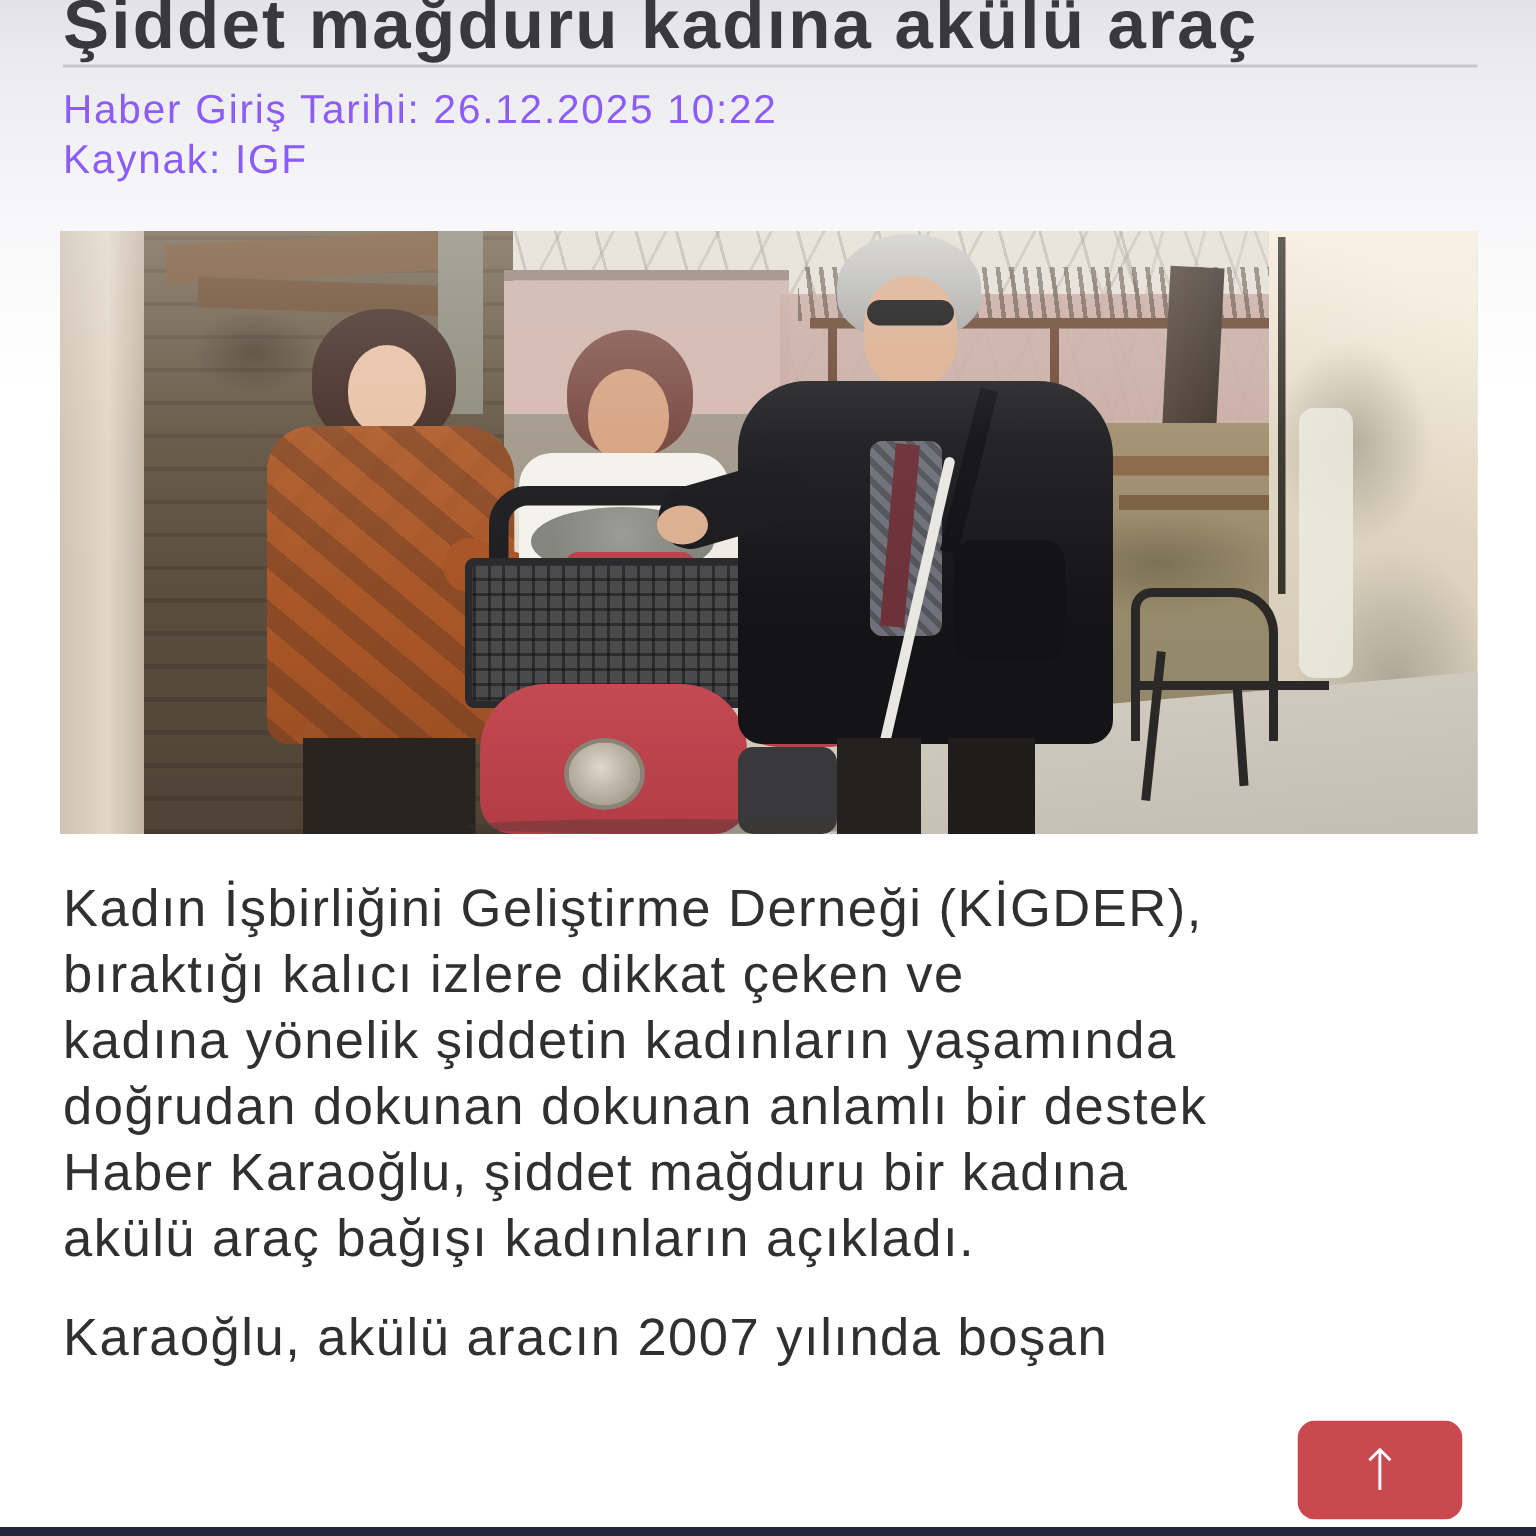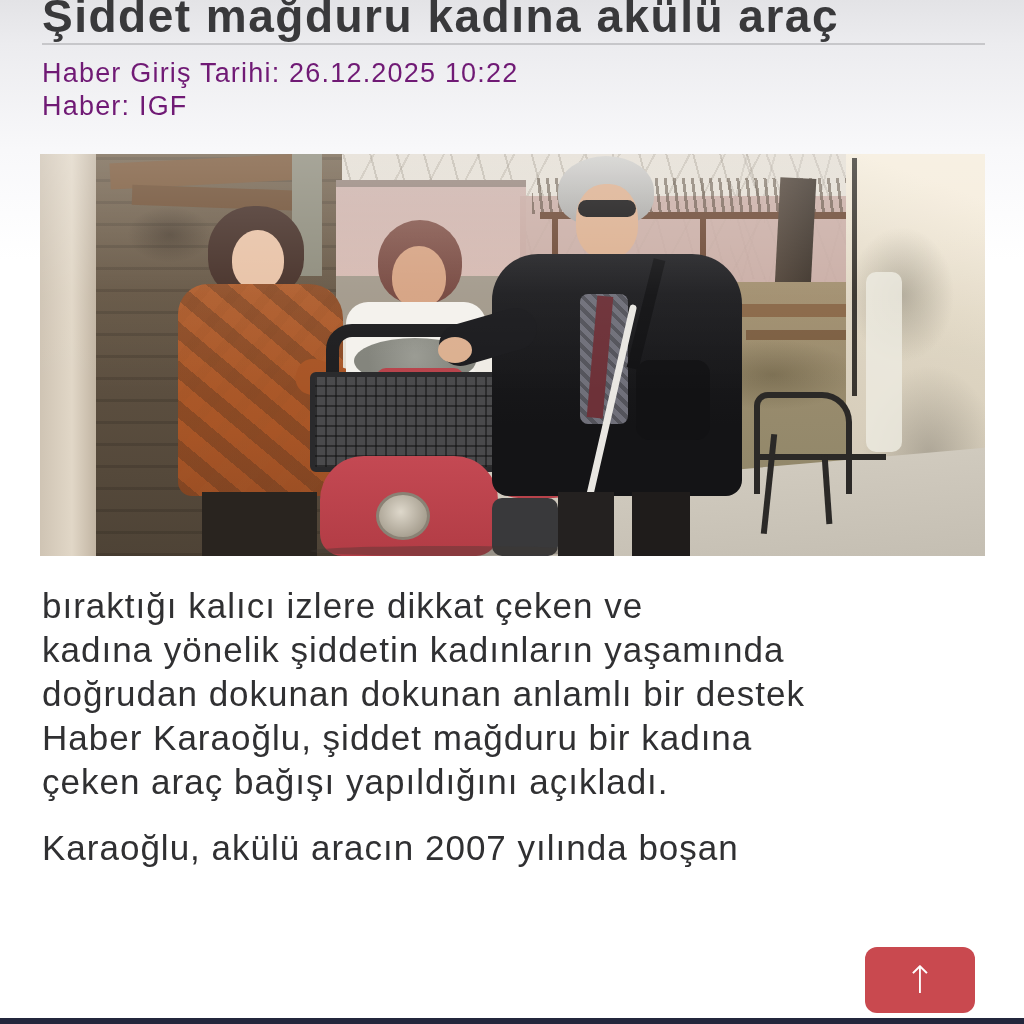--- a/index.html
+++ b/index.html
@@ -11,21 +11,21 @@
   .page{padding:0 39px 0 42px;}
 
   
   .title{
     margin:-9px 0 0 0;font-size:46px;line-height:50px;font-weight:600;
     color:#39393b;letter-spacing:1.5px;
     padding-bottom:2px;border-bottom:2px solid #c7c7ca;white-space:nowrap;overflow:hidden;
   }
 
   
-  .meta{margin-top:12px;font-size:27px;line-height:33px;color:#701a75;letter-spacing:1.2px;}
+  .meta{margin-top:12px;font-size:27px;line-height:33px;color:#8b5cf6;letter-spacing:1.2px;}
 
   
   .photo{position:relative;width:945px;height:402px;margin:31px 0 0 -2px;overflow:hidden;background:#e2dcd2;}
   .photo div{position:absolute;}
   .ph-bg{inset:0;background:linear-gradient(180deg,#e3ddd3,#e9e3d8 45%,#d3ccc0 72%,#c8c2b6);}
   .ph-branches{left:255px;top:0;width:470px;height:125px;opacity:.75;
     background:repeating-linear-gradient(75deg,rgba(120,110,95,.38) 0 2px,transparent 2px 26px),
                repeating-linear-gradient(-62deg,rgba(120,110,95,.3) 0 2px,transparent 2px 31px);}
   .ph-branches2{left:690px;top:0;width:255px;height:160px;opacity:.55;
     background:repeating-linear-gradient(70deg,rgba(110,100,88,.35) 0 2px,transparent 2px 22px),
@@ -128,21 +128,21 @@
 </style>
 </head>
 <body>
 
 <div class="page">
 
   <h1 class="title">Şiddet mağduru kadına akülü araç</h1>
 
   <div class="meta">
     <div class="meta-line">Haber Giriş Tarihi: 26.12.2025 10:22</div>
-    <div class="meta-line">Haber: IGF</div>
+    <div class="meta-line">Kaynak: IGF</div>
   </div>
 
   <figure class="photo">
     <div class="ph-bg"></div>
     <div class="ph-branches"></div>
     <div class="ph-branches2"></div>
     <div class="ph-door"></div>
     <div class="ph-stone"></div>
     <div class="ph-beam1"></div>
     <div class="ph-beam2"></div>
@@ -203,25 +203,26 @@
     <div class="m-strap"></div>
     <div class="m-bag"></div>
     <div class="m-cane"></div>
     <div class="m-leg1"></div>
     <div class="m-leg2"></div>
     <div class="ph-wash"></div>
   </figure>
 
   <div class="body-text">
     <p class="para">
+      <span class="line">Kadın İşbirliğini Geliştirme Derneği (KİGDER),</span>
       <span class="line">bıraktığı kalıcı izlere dikkat çeken ve</span>
       <span class="line">kadına yönelik şiddetin kadınların yaşamında</span>
       <span class="line">doğrudan dokunan dokunan anlamlı bir destek</span>
       <span class="line">Haber Karaoğlu, şiddet mağduru bir kadına</span>
-      <span class="line">çeken araç bağışı yapıldığını açıkladı.</span>
+      <span class="line">akülü araç bağışı kadınların açıkladı.</span>
     </p>
     <p class="para">
       <span class="line">Karaoğlu, akülü aracın 2007 yılında boşan</span>
     </p>
   </div>
 
 </div>
 
 <button class="scroll-top">
   <span class="arrow">↑</span>

